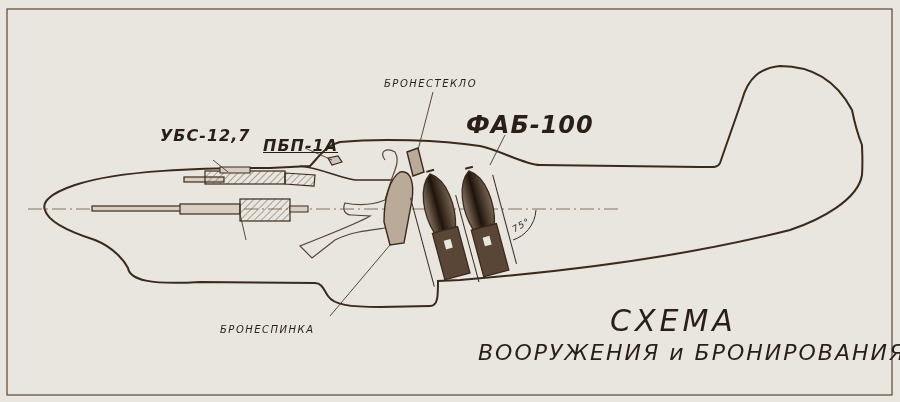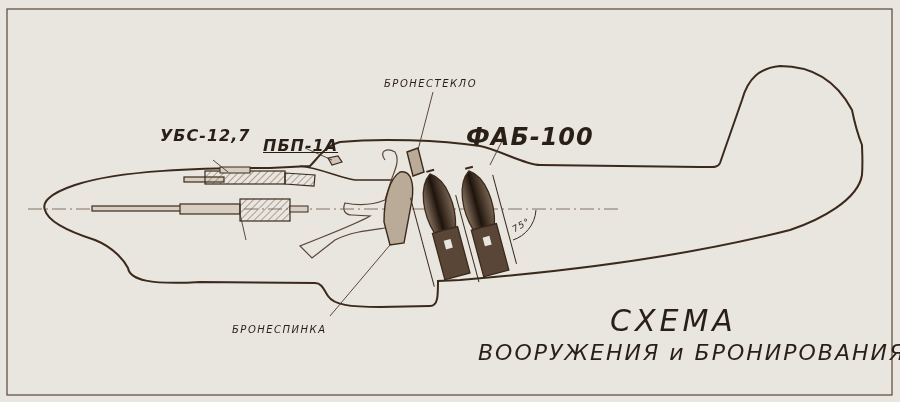--- a/index.html
+++ b/index.html
@@ -120,19 +120,19 @@
       <line x1="433" y1="92" x2="418" y2="150"></line>
       <line x1="505" y1="135" x2="490" y2="165"></line>
       <line x1="246" y1="240" x2="240" y2="214"></line>
       <line x1="330" y1="316" x2="390" y2="245"></line>
     </g>
   </svg>
 
   <span class="lbl mid" style="left:160px;top:128px;">УБС-12,7</span>
   <span class="lbl mid" style="left:263px;top:138px;text-decoration:underline;">ПБП-1А</span>
   <span class="lbl small" style="left:384px;top:79px;">БРОНЕСТЕКЛО</span>
-  <span class="lbl big" style="left:466px;top:113px;margin-top:12px;">ФАБ-100</span>
-  <span class="lbl small" style="left:232px;top:325px;">БРОНЕСПИНКА</span>
+  <span class="lbl big" style="left:466px;top:113px;">ФАБ-100</span>
+  <span class="lbl small" style="left:220px;top:325px;">БРОНЕСПИНКА</span>
   <span class="lbl" style="left:512px;top:221px;font-size:9px;transform:rotate(-30deg);">75°</span>
 
   <span class="lbl title1" style="left:610px;top:306px;">СХЕМА</span>
   <span class="lbl title2" style="left:478px;top:342px;">ВООРУЖЕНИЯ и БРОНИРОВАНИЯ</span>
 </div>
 
 </body></html>

